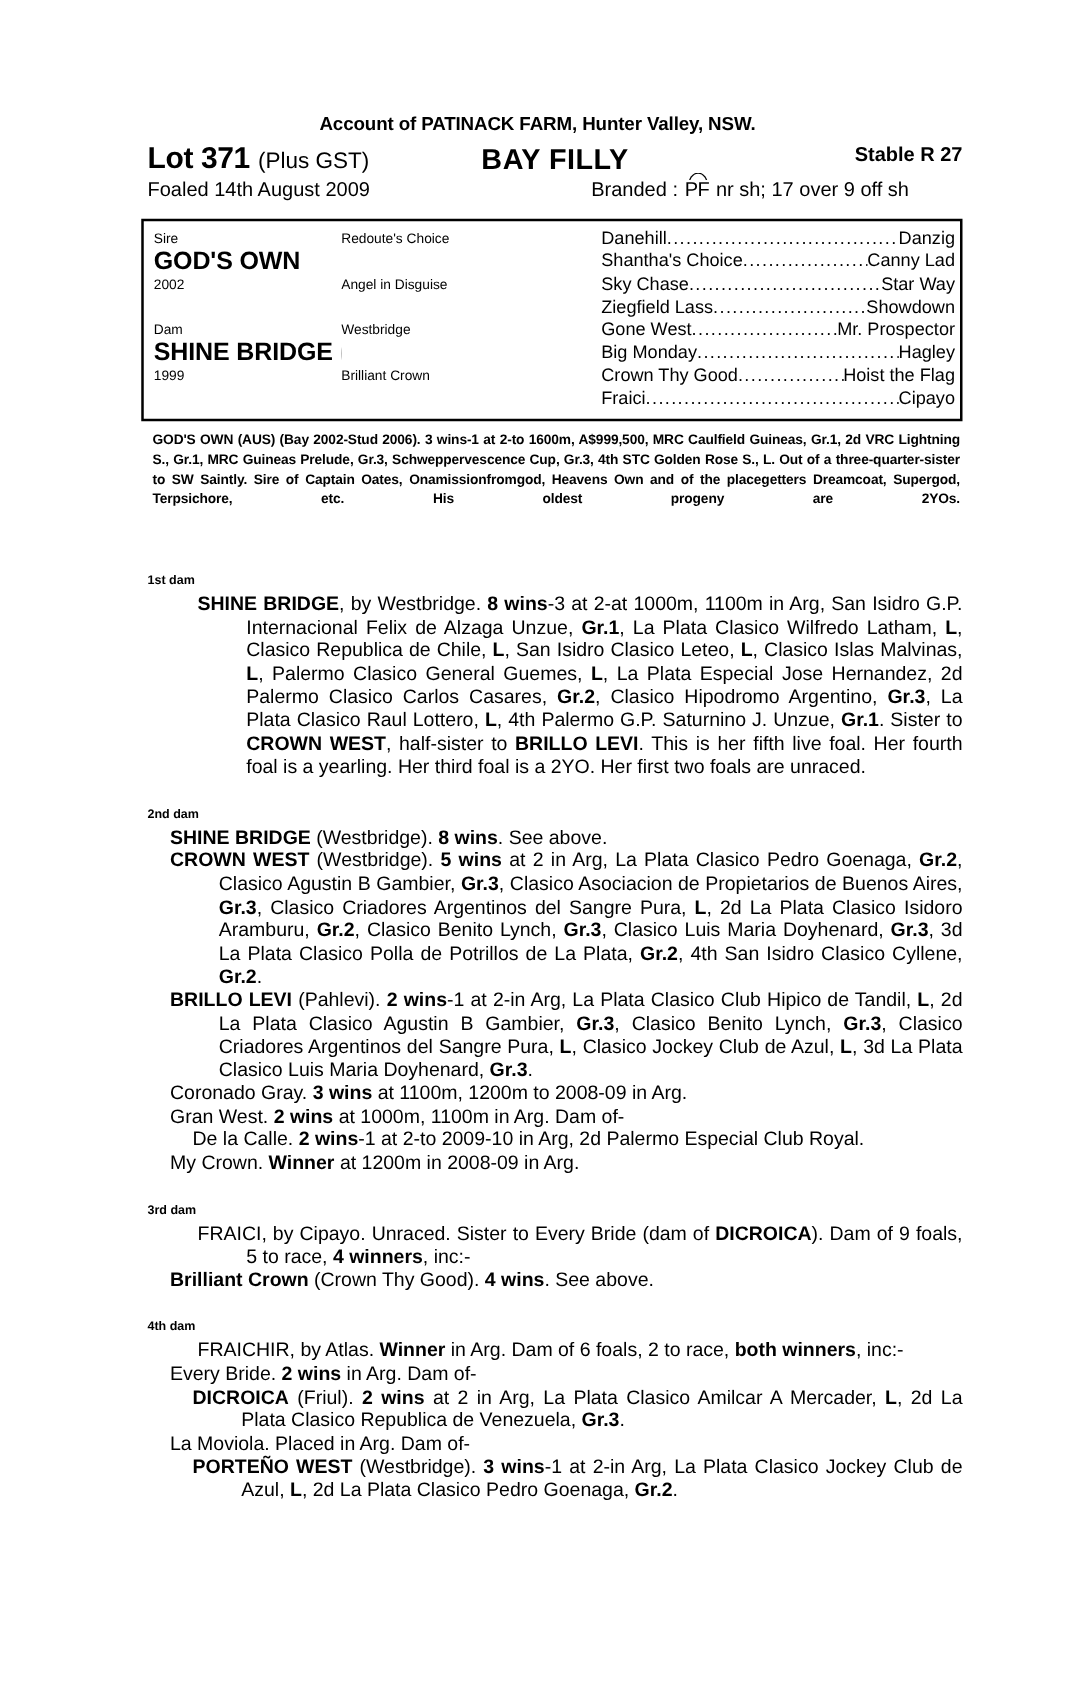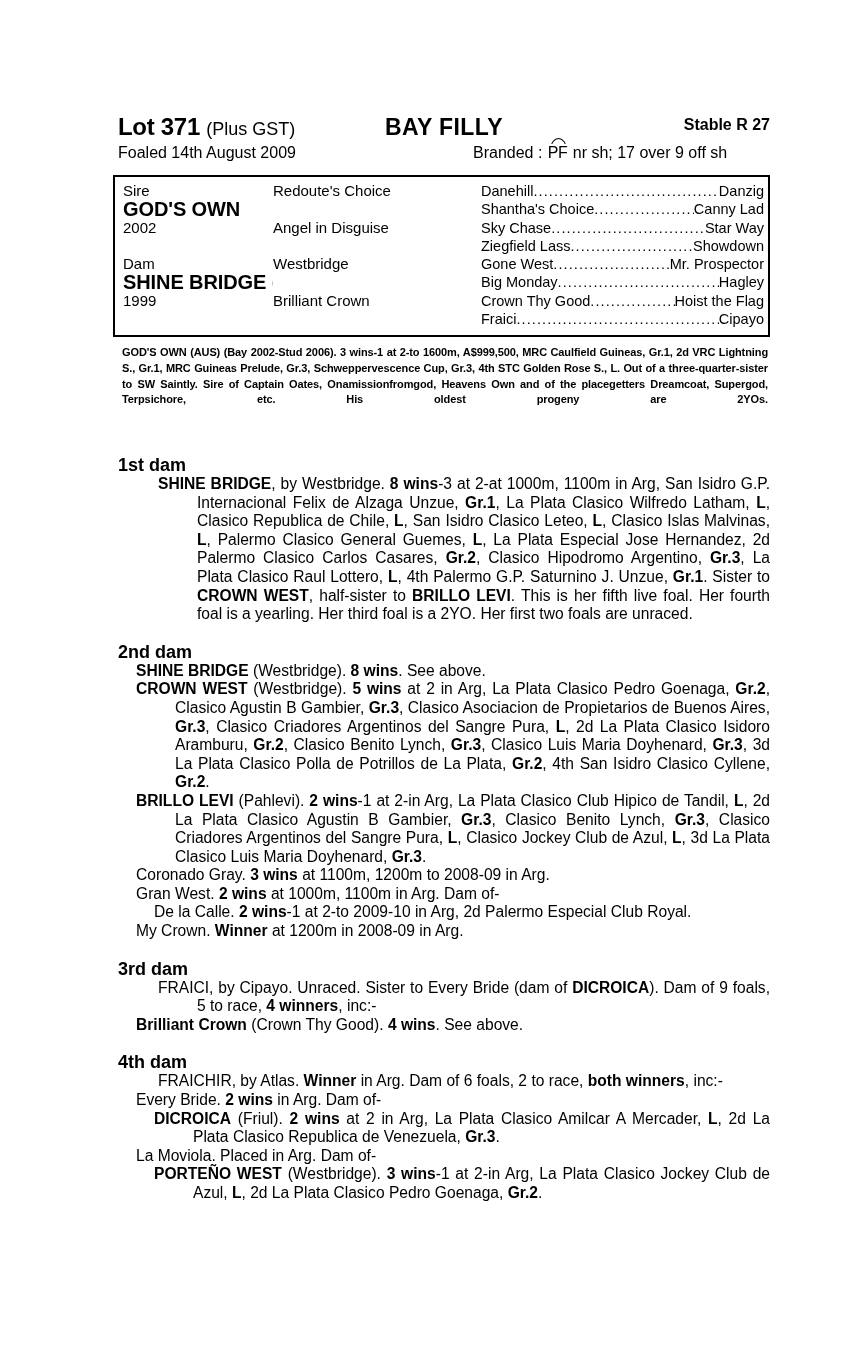--- a/index.html
+++ b/index.html
@@ -138,21 +138,21 @@
     padding: 5px 0 0 0;
   }
   .ped-col {
     position: absolute;
     top: 5px;
   }
   .ped-col-1 { left: 8px;  width: 150px; }
   .ped-col-2 { left: 158px; width: 205px; }
   .ped-col-3 { left: 366px; right: 4px; }
   .ped-line {
-    font-size: 15px;
+    font-size: 11px;
     line-height: 18.3px;
     height: 18.3px;
     white-space: nowrap;
     overflow: hidden;
   }
   .ped-line.bold { font-weight: bold; font-size: 20px; letter-spacing: -0.1px; }
   .ped-line.blank { visibility: hidden; }
   .ped-leader {
     display: flex;
     align-items: center;
@@ -191,21 +191,21 @@
   .narrative {
     position: absolute;
     top: 455px;
     left: 118px;
     width: 652px;
     font-size: 15.6px;
     line-height: 18.6px;
   }
   .dam-head {
     font-weight: bold;
-    font-size: 18px;
+    font-size: 10px;
     line-height: 20px;
     margin-top: 0;
   }
   .sect { margin-bottom: 0; }
   .gap-1st { height: 18px; }
   .gap-2nd { height: 18px; }
   .gap-3rd { height: 18px; }
 
   .ent {
     text-align: justify;
@@ -218,20 +218,21 @@
   .ent b { font-weight: bold; }
 
   
   .ent.short { text-align: left; }
 </style>
 </head>
 <body>
 
 <div class="page">
 
+  <div class="account-line">Account of PATINACK FARM, Hunter Valley, NSW.</div>
 
   <div class="lot-row">
     <div class="lot-label"><span>Lot 371</span> <span class="lot-gst">(Plus GST)</span></div>
     <div class="sex-colour">BAY FILLY</div>
     <div class="stable">Stable R 27</div>
   </div>
 
   <div class="foaled-row">
     <div class="foaled">Foaled 14th August 2009</div>
     <div class="branded"><span>Branded : </span><span class="brandmark"><span class="roof"></span><span>PF</span></span><span> nr sh; 17 over 9 off sh</span></div>

